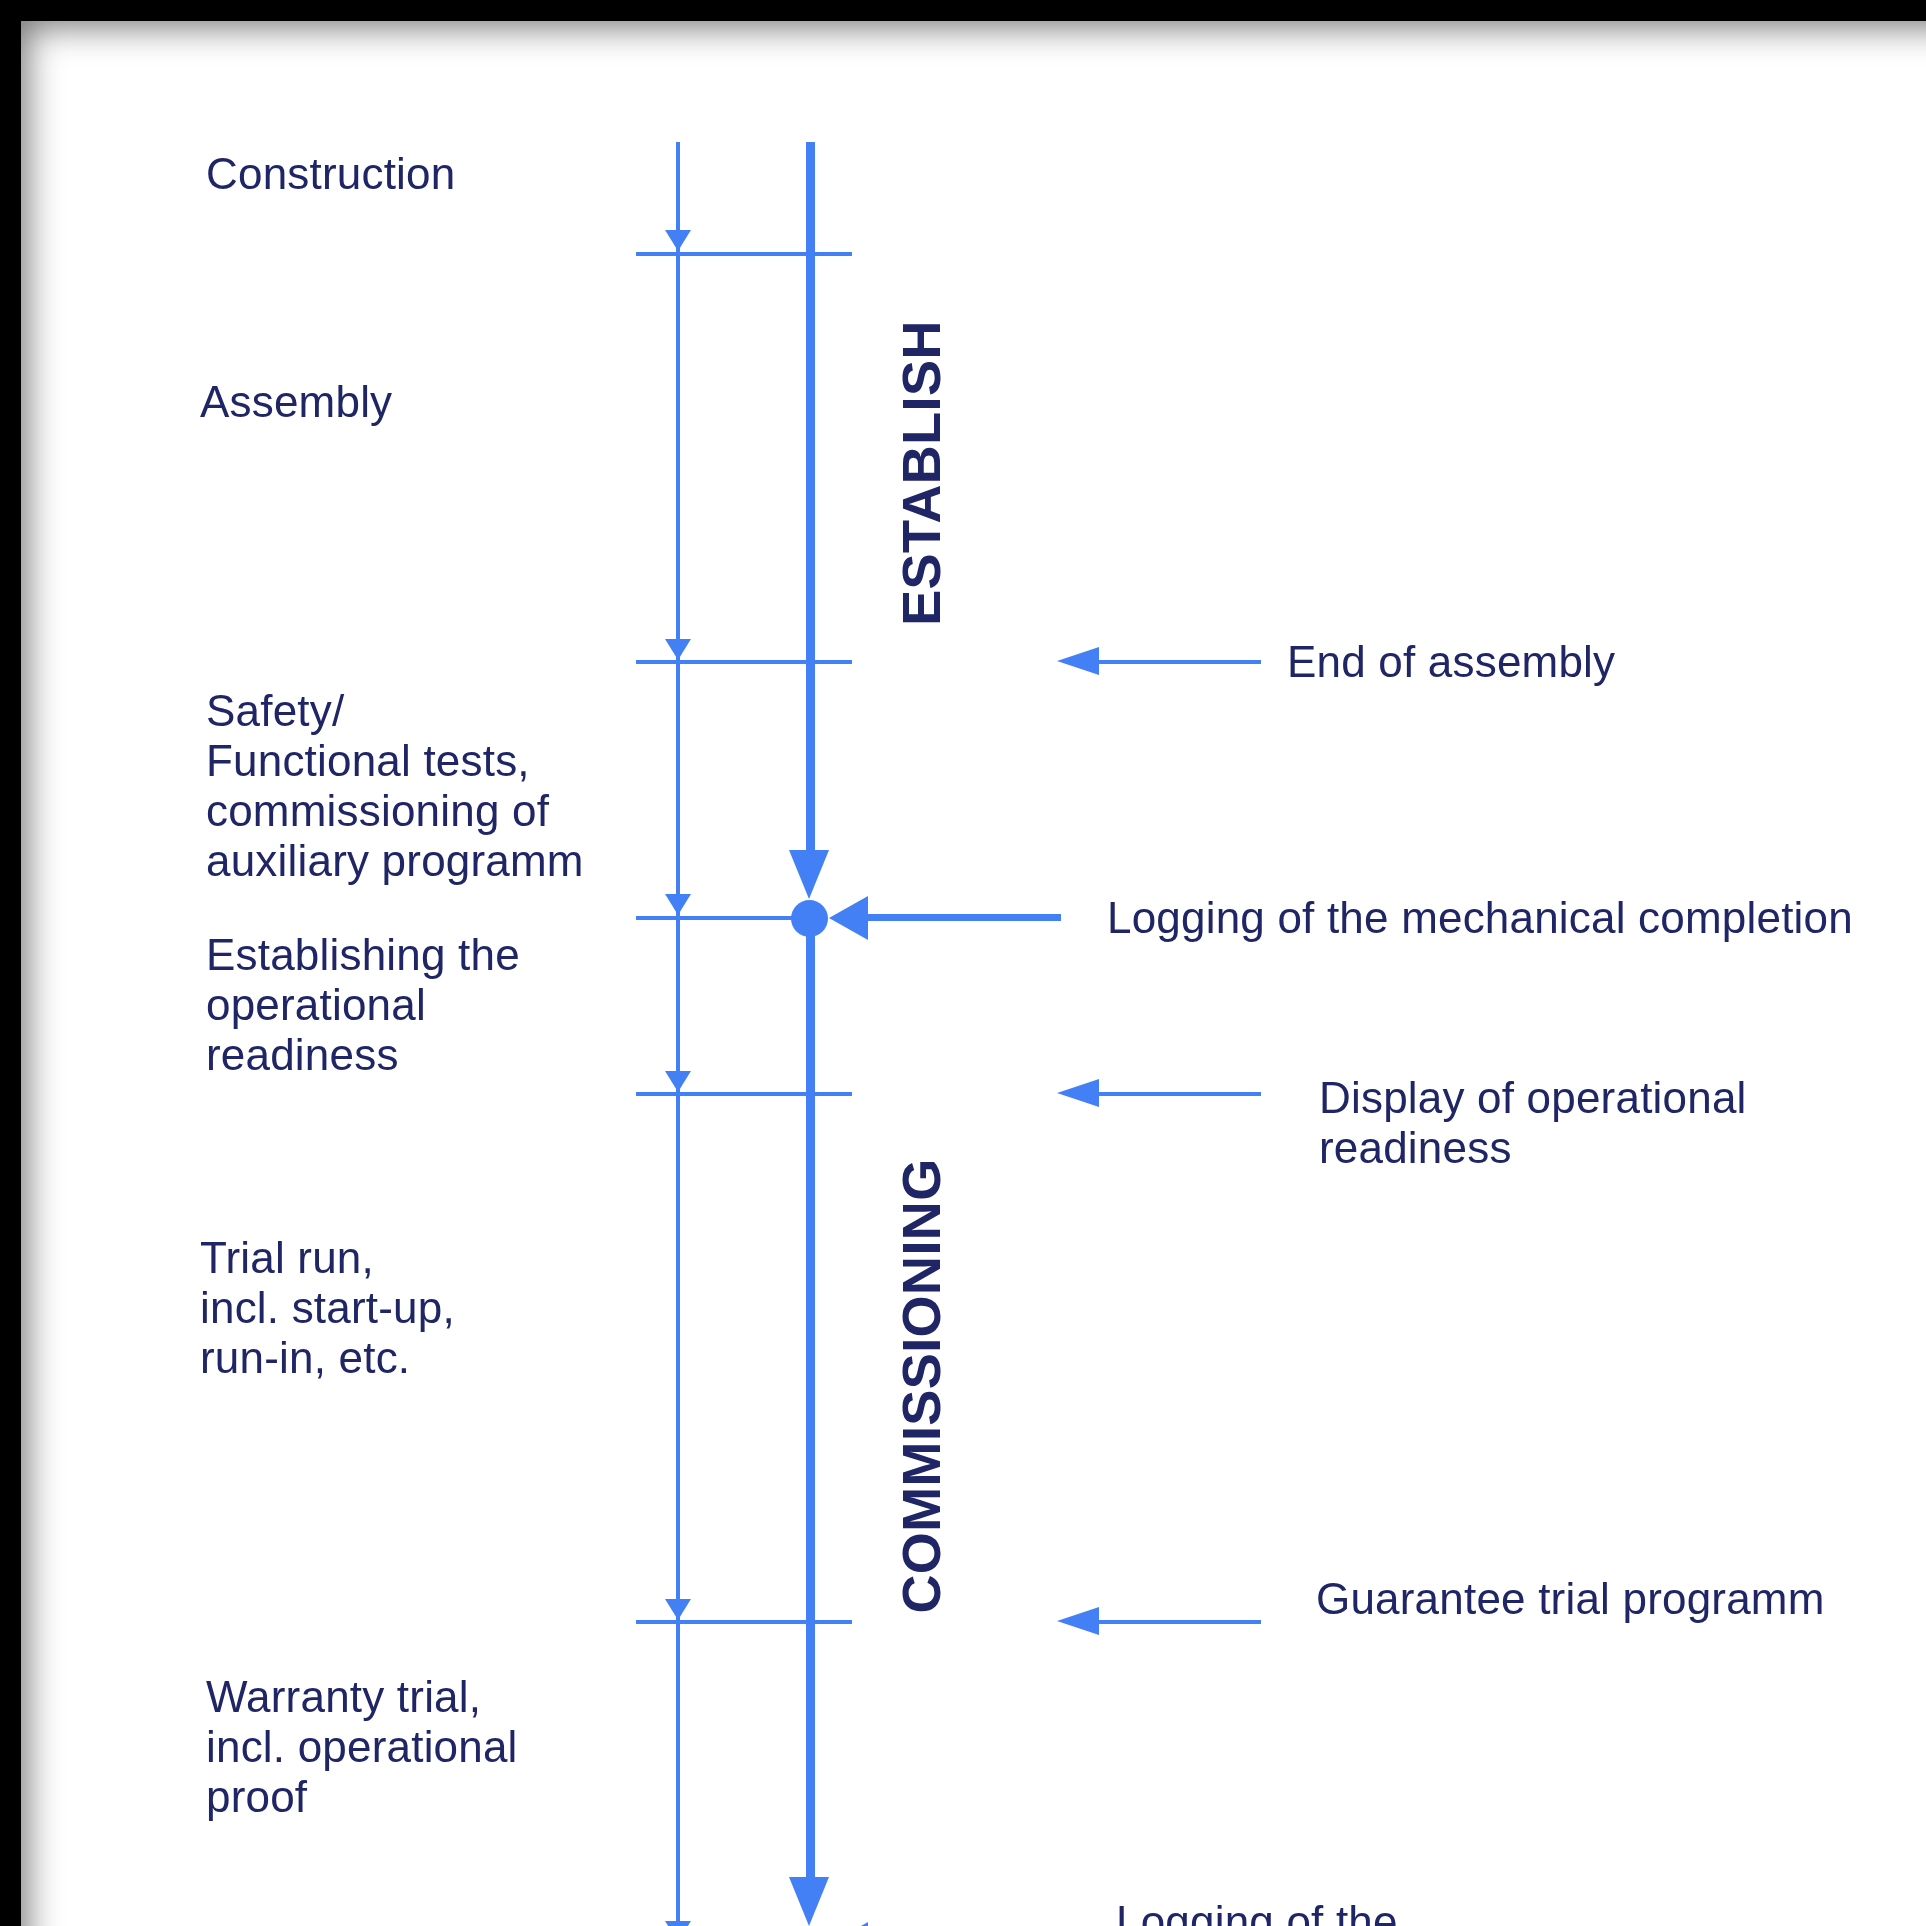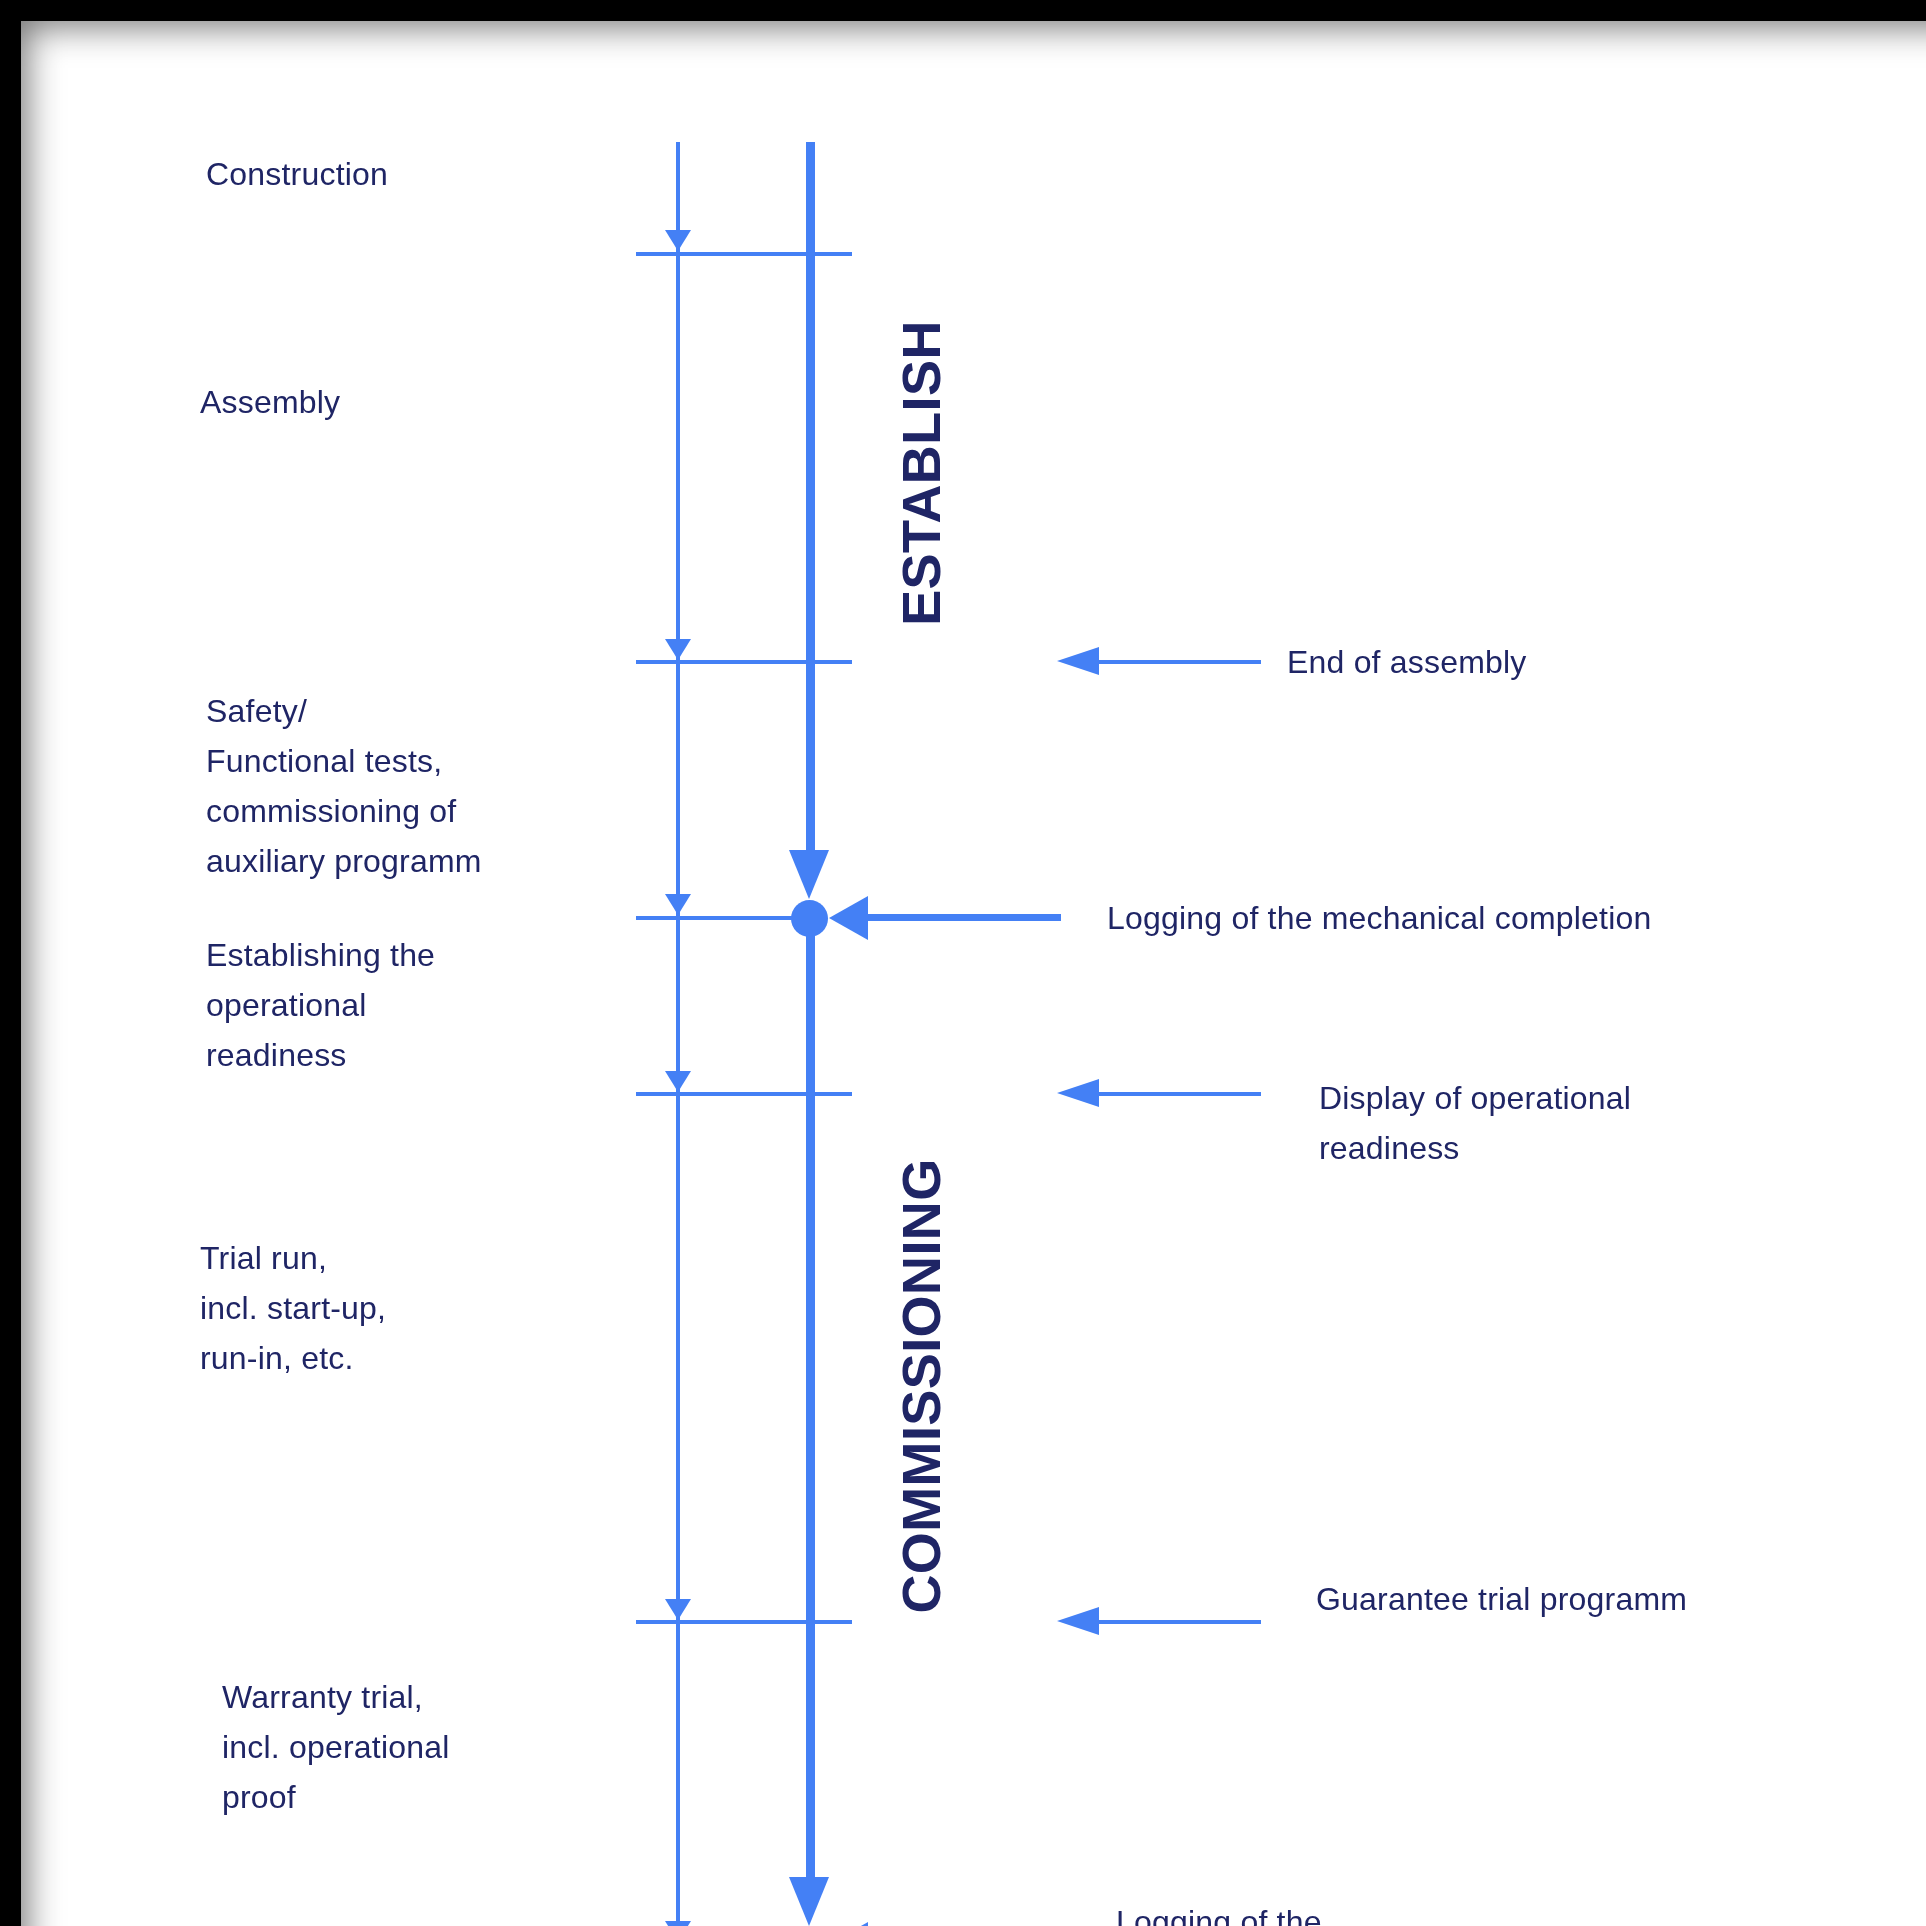--- a/index.html
+++ b/index.html
@@ -11,21 +11,21 @@
   }
   
   .canvas{
     position:absolute;left:21px;top:21px;right:21px;bottom:21px;
     background:var(--background,#fff);
     box-shadow:inset 0 0 35px 5.4px rgba(0,0,0,.55);
   }
   
   .stage-label,.ann-label{
     position:absolute;color:var(--text_navy,#1F2565);
-    font-size:32px;line-height:50px;letter-spacing:0.2px;white-space:nowrap;
+    font-size:44px;line-height:50px;letter-spacing:0.2px;white-space:nowrap;
   }
   .phase-label{
     position:absolute;color:var(--text_navy,#1F2565);
     font-size:54px;font-weight:bold;letter-spacing:0.4px;white-space:nowrap;
     transform:translate(-50%,-50%) rotate(-90deg);transform-origin:center center;
   }
   
   .vline,.hline,.tick{position:absolute;background:var(--line_blue,#4480F5);}
   .tri{position:absolute;width:0;height:0;}
   .tri-down-sm{border-left:13.5px solid transparent;border-right:13.5px solid transparent;border-top:21.6px solid var(--line_blue,#4480F5);}
@@ -68,21 +68,21 @@
   #ta-2-shaft{left:1098px;top:1092px;width:163px;height:3.9px;}
   #ta-3-head{left:1057px;top:1607px;}
   #ta-3-shaft{left:1098px;top:1620px;width:163px;height:3.9px;}
 
   
   #stage-construction{left:206px;top:149px;}
   #stage-assembly{left:200px;top:377px;}
   #stage-safety{left:206px;top:686px;}
   #stage-readiness{left:206px;top:930px;}
   #stage-trial{left:200px;top:1233px;}
-  #stage-warranty{left:222px;top:1672px;}
+  #stage-warranty{left:206px;top:1672px;}
 
   
   #ann-end-assembly{left:1287px;top:637px;}
   #ann-mech-completion{left:1107px;top:893px;}
   #ann-display-readiness{left:1319px;top:1073px;}
   #ann-guarantee{left:1316px;top:1574px;}
   #ann-final-acceptance{left:1116px;top:1897px;}
 
   
   #phase-establish{left:921px;top:473px;}

